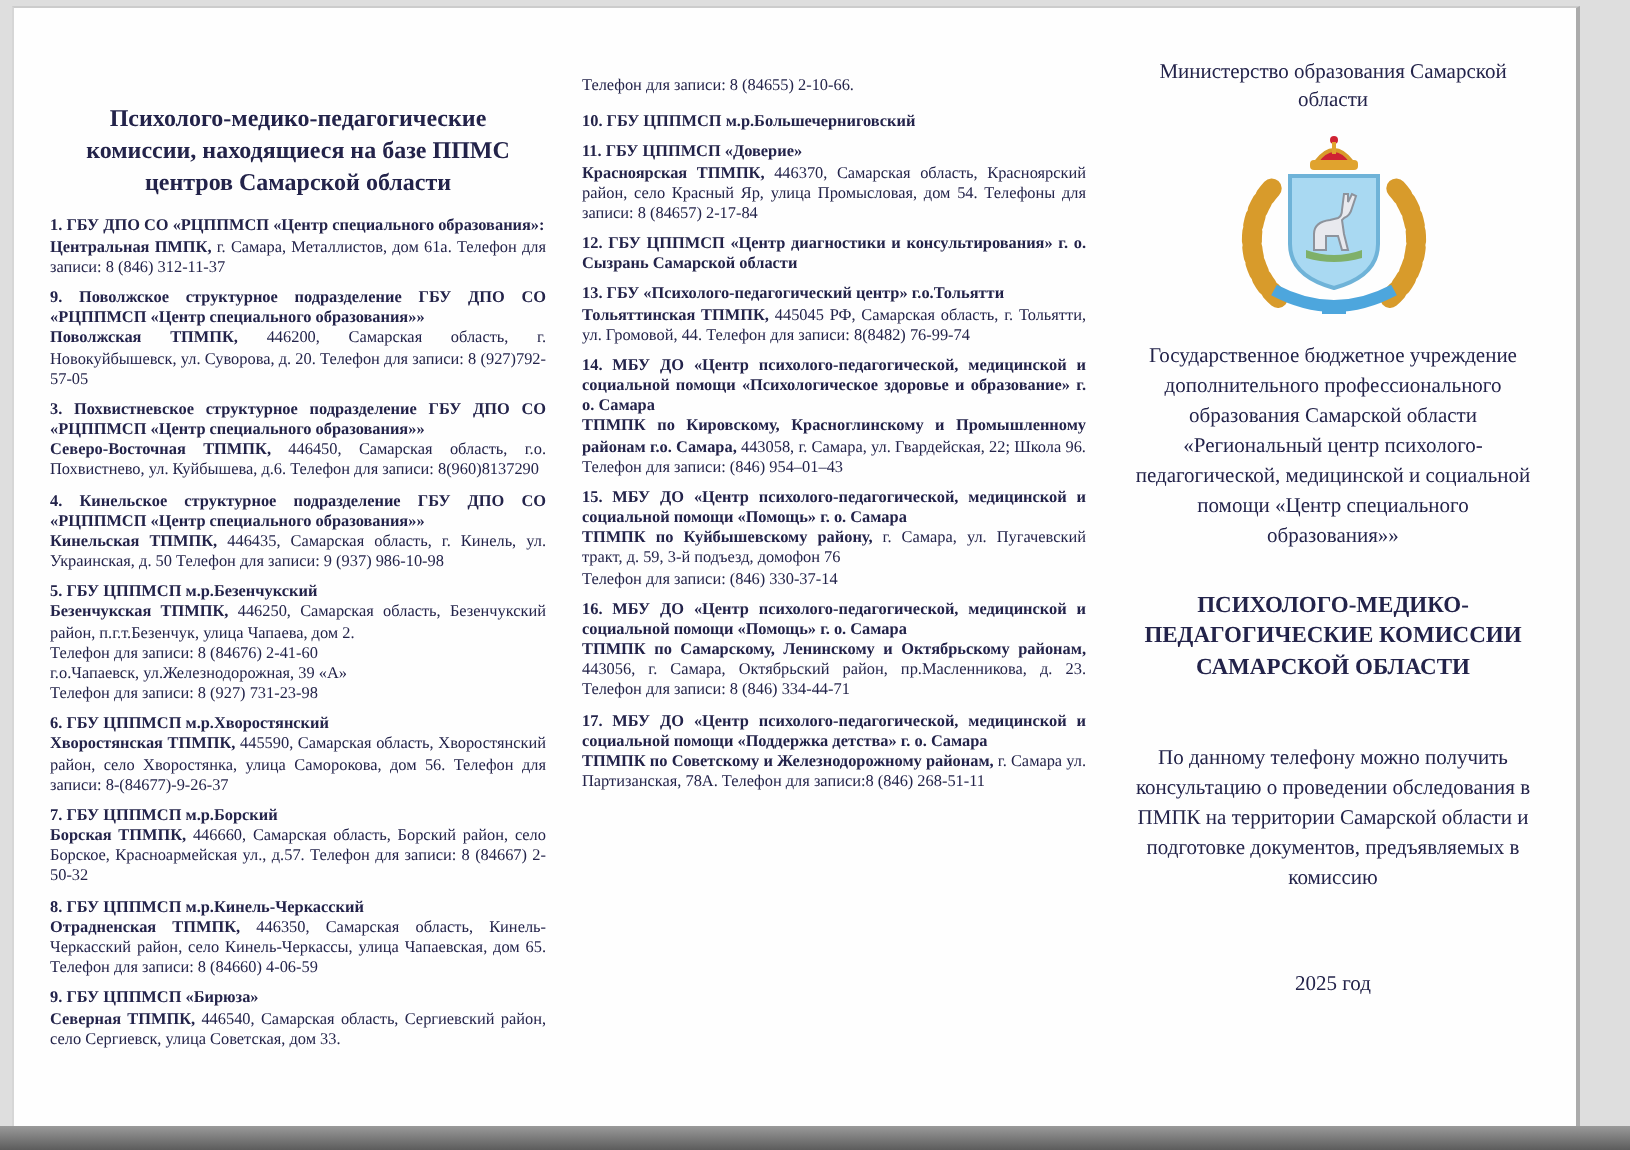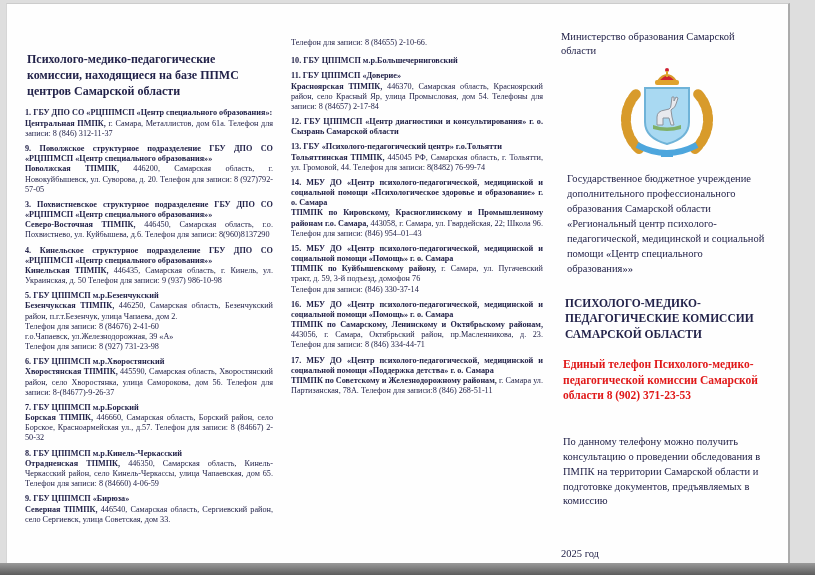--- a/index.html
+++ b/index.html
@@ -30,25 +30,25 @@
   .page-inner{
     display:flex;
     padding:12px 16px 0 18px;
     gap:18px;
     height:548px;
     box-sizing:border-box;
   }
   .col{min-width:0;}
   .col-left{width:248px;}
   .col-mid{width:252px;}
-  .col-right{flex:1;}
+  .col-right{flex:1;text-align:center;}
   .left-heading{
     margin:36px 2px 9px 2px;
     font-size:12px;font-weight:bold;
-    text-align:left;line-height:1.32;
+    text-align:center;line-height:1.32;
   }
   .col-mid .continuation{
     margin:22px 0 8px 0;
     font-size:8.2px;line-height:1.24;text-align:justify;
   }
   .item{margin:0 0 5px 0;}
   .item-title{
     margin:0;font-size:8.2px;font-weight:bold;
     line-height:1.24;text-align:justify;
   }
@@ -191,21 +191,20 @@
             <path d="M38,58 q14,5 28,0 l0,4 q-14,4 -28,0 z" fill="#7fb069"></path>
 
             <path d="M42,58 l0,-8 q0,-6 8,-7 l4,-1 q2,-1 2,-4 l1,-8 l2,0 l0,4 l2,-4 l2,1 l-2,6 q-1,4 -4,5 l-1,1 l1,7 l2,8 l-3,0 l-2,-7 l-6,0 l0,7 z" fill="#e8e9ee" stroke="#8d939c" stroke-width="1"></path>
           </svg>
         </div>
 
         <div class="institution">Государственное бюджетное учреждение дополнительного профессионального образования Самарской области «Региональный центр психолого-педагогической, медицинской и социальной помощи «Центр специального образования»»</div>
 
         <div class="pmpk-title">ПСИХОЛОГО-МЕДИКО-ПЕДАГОГИЧЕСКИЕ КОМИССИИ САМАРСКОЙ ОБЛАСТИ</div>
 
-        <div class="hotline">Единый телефон Психолого-медико-педагогической комиссии Самарской области 8 (902) 371-23-53</div>
 
         <div class="note">По данному телефону можно получить консультацию о проведении обследования в ПМПК на территории Самарской области и подготовке документов, предъявляемых в комиссию</div>
 
         <div class="year">2025 год</div>
 
       </div>
 
     </div>
   </div>
   <div class="shadow-bottom"></div>

